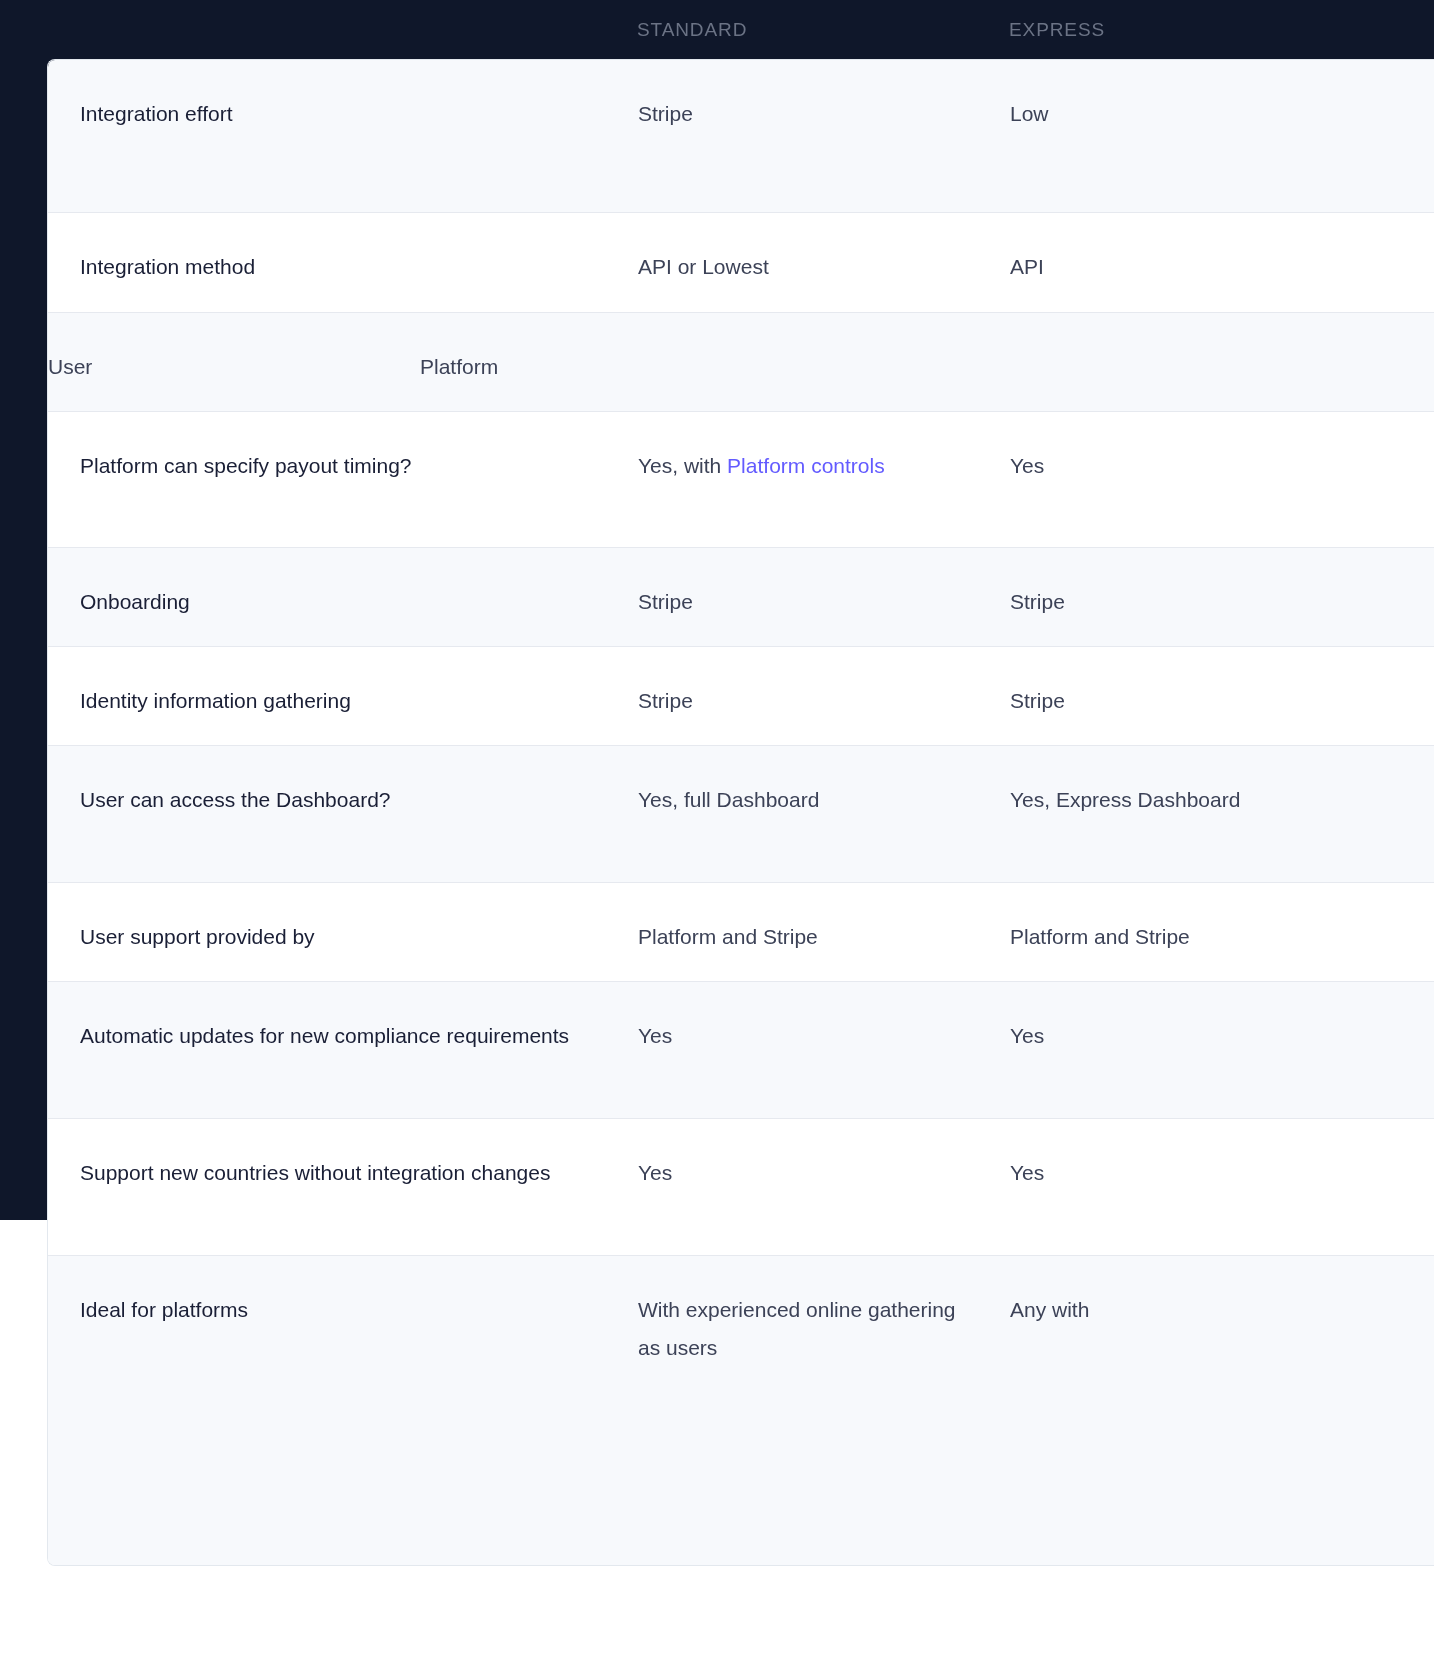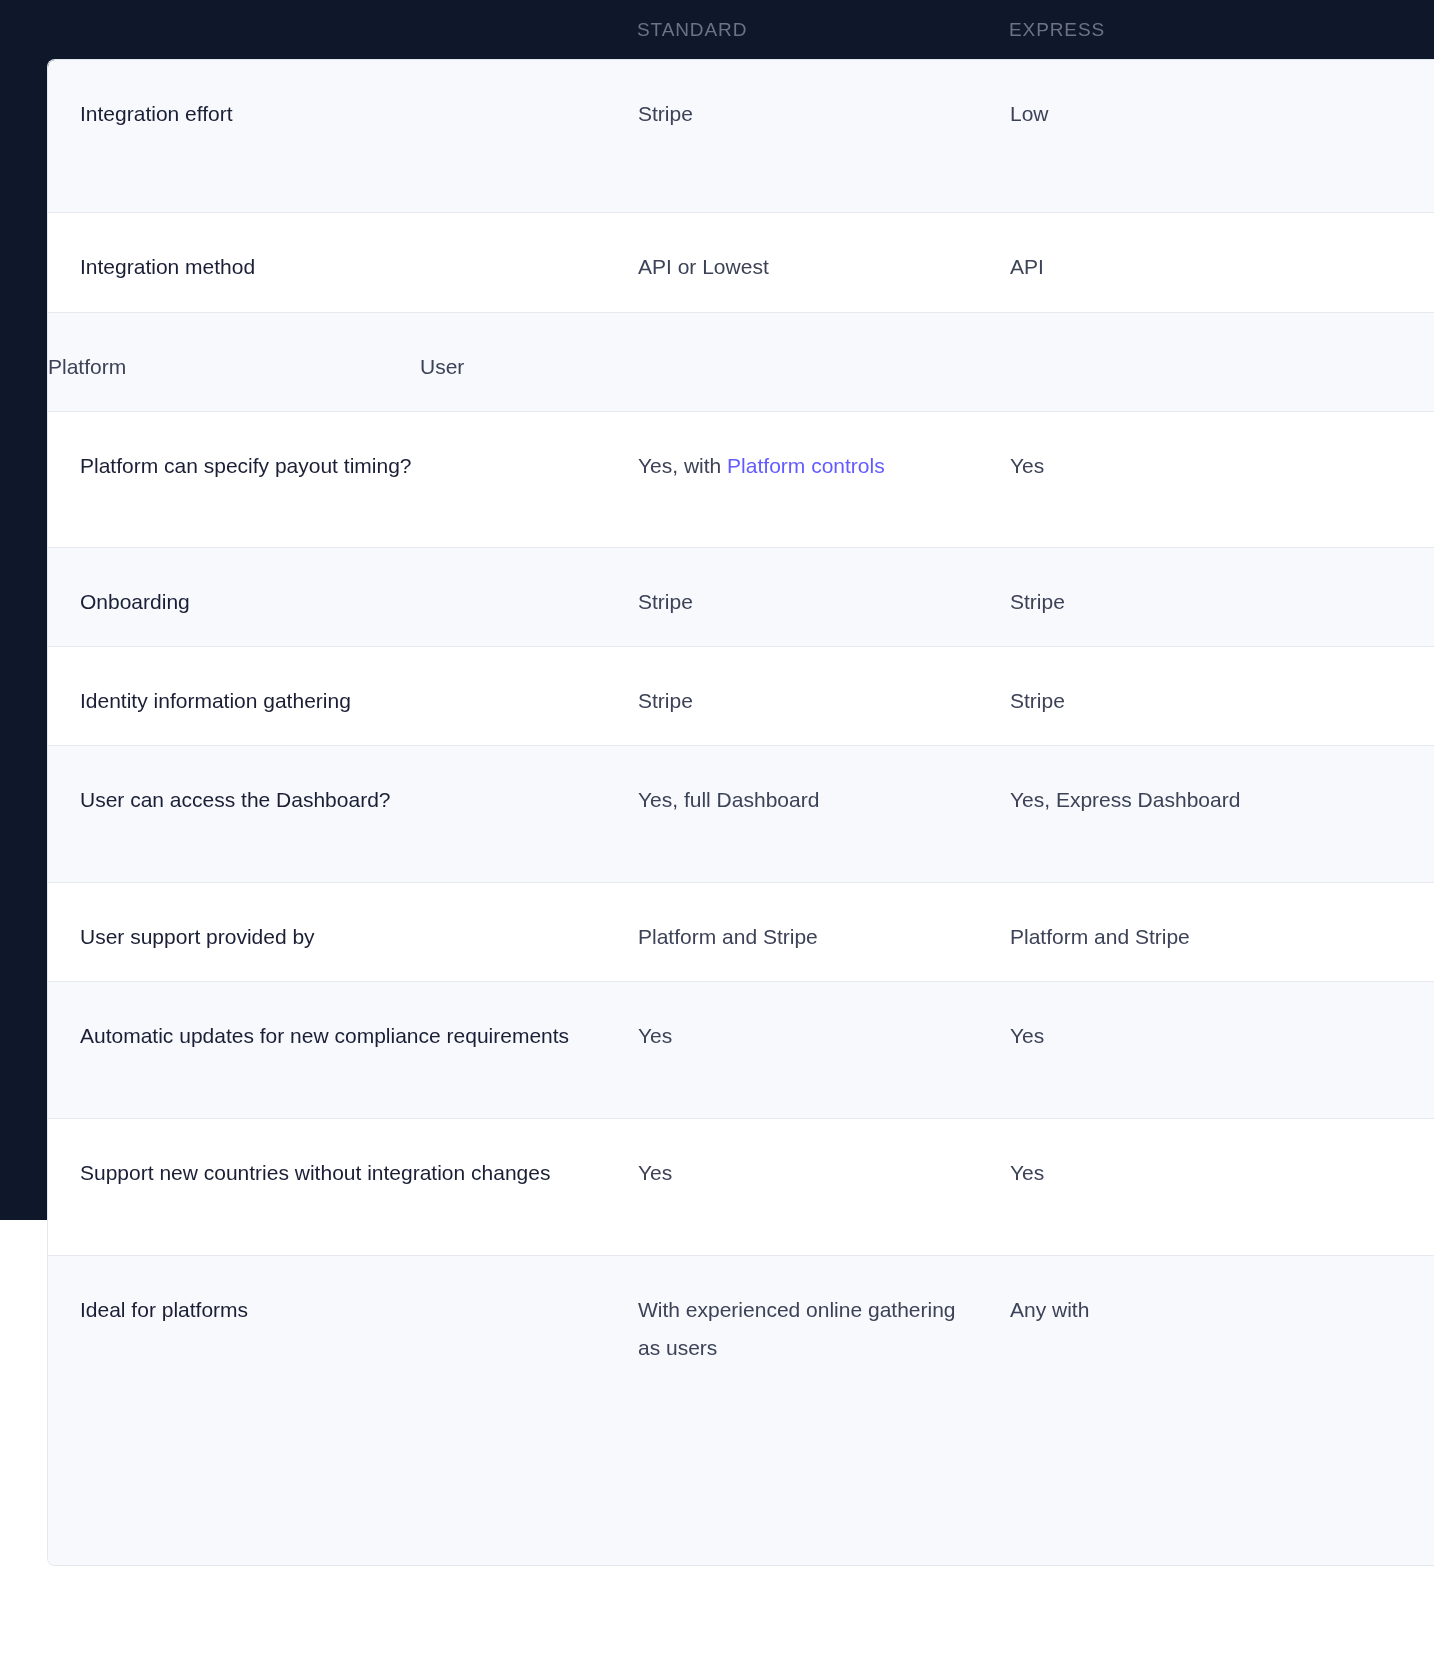--- a/index.html
+++ b/index.html
@@ -104,22 +104,22 @@
         <div class="cell cell-feature">Integration effort</div>
         <div class="cell cell-value">Stripe</div>
         <div class="cell cell-value">Low</div>
       </div>
       <div class="row plain" style="min-height: 100px;">
         <div class="cell cell-feature">Integration method</div>
         <div class="cell cell-value">API or Lowest</div>
         <div class="cell cell-value">API</div>
       </div>
       <div class="row shaded" style="min-height: 99px;">
+        <div class="cell cell-value">User</div>
         <div class="cell cell-value">Platform</div>
-        <div class="cell cell-value">User</div>
       </div>
       <div class="row plain" style="min-height: 136px;">
         <div class="cell cell-feature">Platform can specify payout timing?</div>
         <div class="cell cell-value"><span>Yes, with </span><a class="cell-link" href="#">Platform controls</a></div>
         <div class="cell cell-value">Yes</div>
       </div>
       <div class="row shaded" style="min-height: 99px;">
         <div class="cell cell-feature">Onboarding</div>
         <div class="cell cell-value">Stripe</div>
         <div class="cell cell-value">Stripe</div>

